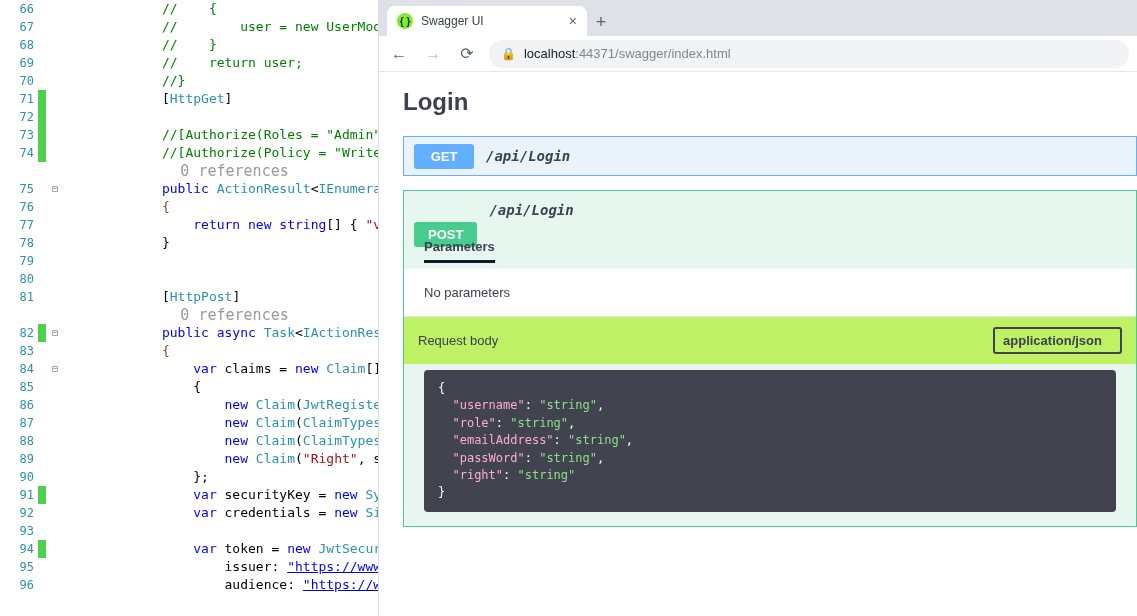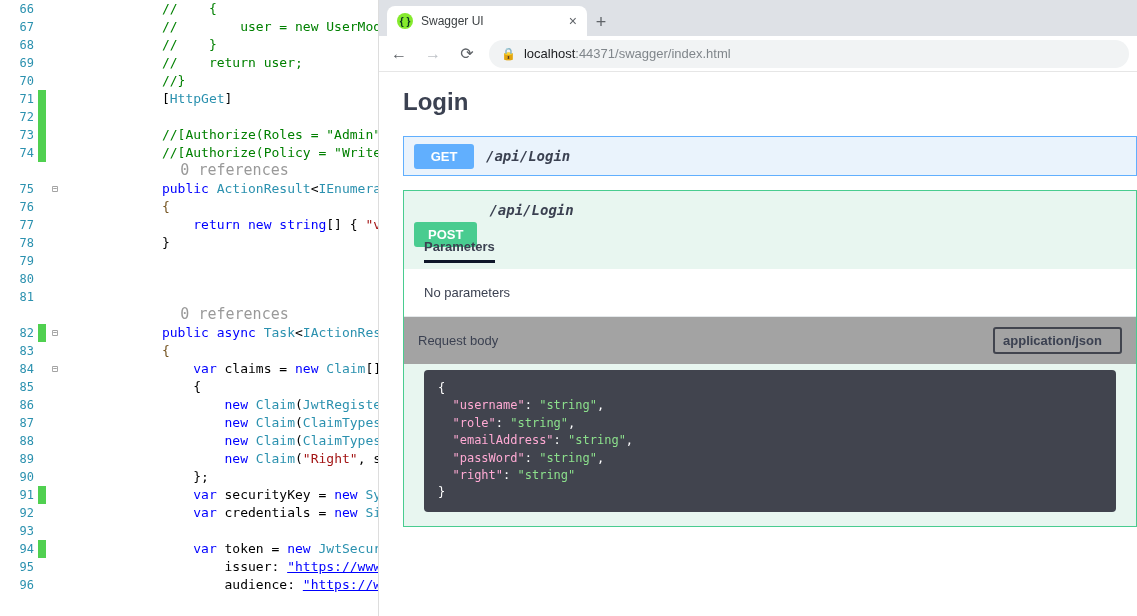--- a/index.html
+++ b/index.html
@@ -1,20 +1,20 @@
 <!DOCTYPE html>
 <html><head>
 <meta charset="utf-8">
 <style>
 * { box-sizing: border-box; margin: 0; padding: 0; }
 body { font-family: "Segoe UI", Arial, sans-serif; font-size: 13px; width: 1137px; height: 616px; overflow: hidden; position: relative; background: #fff; }
 
 
 .editor { position: absolute; left: 0; top: 0; width: 378px; height: 616px; background: #fff; font-family: Consolas, monospace; font-size: 13px; line-height: 18px; }
-.editor-row { display: flex; height: 18px; align-items: flex-end; }
+.editor-row { display: flex; height: 18px; align-items: flex-start; }
 .gutter-num { width: 38px; text-align: right; padding-right: 4px; color: #2b91af; font-size: 12px; }
 .marker { width: 8px; height: 18px; }
 .marker.green { background: #50d050; }
 .fold { width: 18px; text-align: center; color: #888; font-size: 10px; }
 .code { white-space: pre; padding-left: 4px; flex: 1; overflow: hidden; }
 .tk-com { color: #008000; }
 .tk-kw { color: #0000ff; }
 .tk-type { color: #2b91af; }
 .tk-str { color: #a31515; }
 .tk-attr { color: #2b91af; }
@@ -49,21 +49,21 @@
 .opblock-summary { display: flex; align-items: center; height: 38px; padding: 0 10px; gap: 12px; cursor: pointer; }
 .op-method { font-size: 13px; font-weight: 700; color: #fff; padding: 5px 14px; border-radius: 3px; min-width: 60px; text-align: center; }
 .op-method.get { background: #61affe; }
 .op-method.post { background: #49cc90; margin-top: 48px; }
 .op-path { font-family: Consolas, monospace; font-size: 14px; font-weight: 700; color: #3b4151; font-style: italic; }
 
 .op-body { padding: 0; }
 .op-tabhead { padding: 10px 20px 6px; }
 .op-tabhead .tab-label { display: inline-block; font-size: 13px; font-weight: 700; color: #3b4151; padding-bottom: 6px; border-bottom: 3px solid #0f172a; }
 .noparams { padding: 16px 20px; font-size: 13px; color: #3b4151; background: #fff; }
-.reqbody-row { display: flex; align-items: center; justify-content: space-between; padding: 10px 14px; background: #a3a3a3; border-top: 1px solid #e4e8ea; }
+.reqbody-row { display: flex; align-items: center; justify-content: space-between; padding: 10px 14px; background: #bef264; border-top: 1px solid #e4e8ea; }
 .reqbody-label { font-size: 13px; color: #3b4151; }
 .reqbody-mime { border: 2px solid #41444e; border-radius: 3px; padding: 4px 18px 4px 8px; font-size: 13px; font-weight: 700; color: #3b4151; cursor: pointer; }
 
 .example-row { padding: 14px 20px 4px; font-size: 12px; color: #555; }
 .example-link { color: #3b4151; font-weight: 700; }
 .example-sep { color: #bbb; padding: 0 4px; }
 .schema-link { color: #777; }
 
 .json-box { margin: 6px 20px 14px; background: #41444e; color: #fff; font-family: Consolas, monospace; font-size: 12px; line-height: 1.45; padding: 10px 14px; border-radius: 4px; white-space: pre; overflow: hidden; }
 .jk { color: #ffaad4; }
@@ -165,20 +165,21 @@
     <div class="editor-row">
       <div class="gutter-num">80</div>
       <div class="marker"></div>
       <div class="fold"></div>
       <div class="code">            </div>
     </div>
     <div class="editor-row">
       <div class="gutter-num">81</div>
       <div class="marker"></div>
       <div class="fold"></div>
+      <div class="code">            <span class="tk-punc">[</span><span class="tk-attr">HttpPost</span><span class="tk-punc">]</span></div>
     </div>
     <div class="editor-row">
       <div class="gutter-num"></div>
       <div class="marker"></div>
       <div class="fold"></div>
       <div class="code"><span class="refs">            0 references</span></div>
     </div>
     <div class="editor-row">
       <div class="gutter-num">82</div>
       <div class="marker green"></div>

